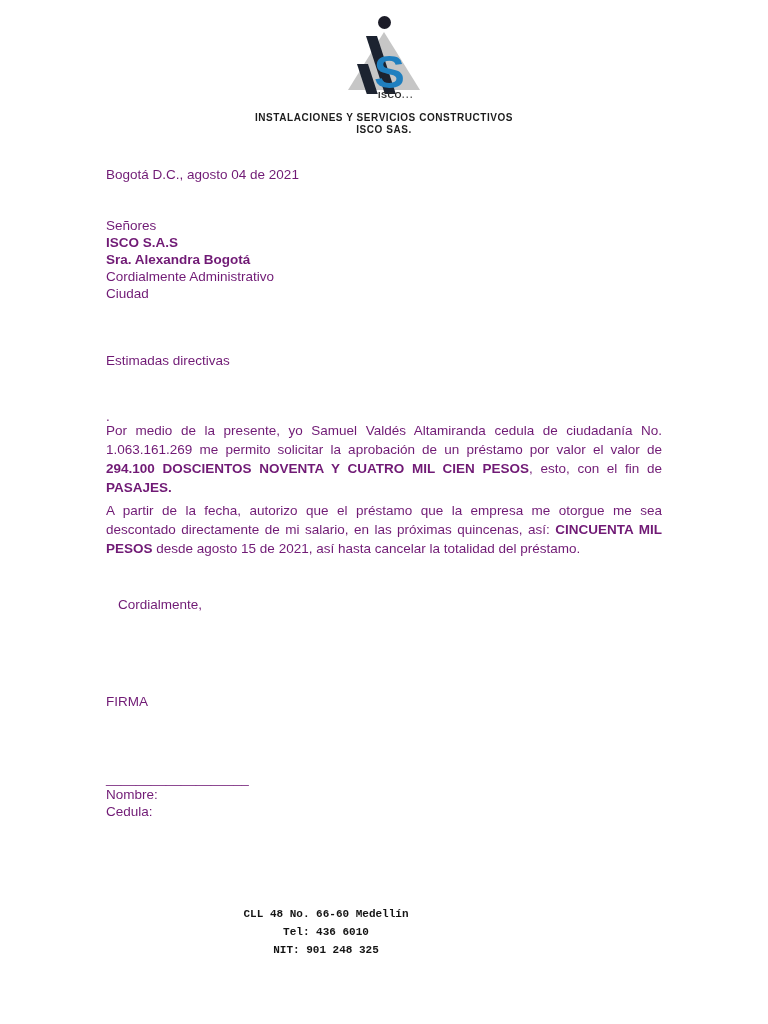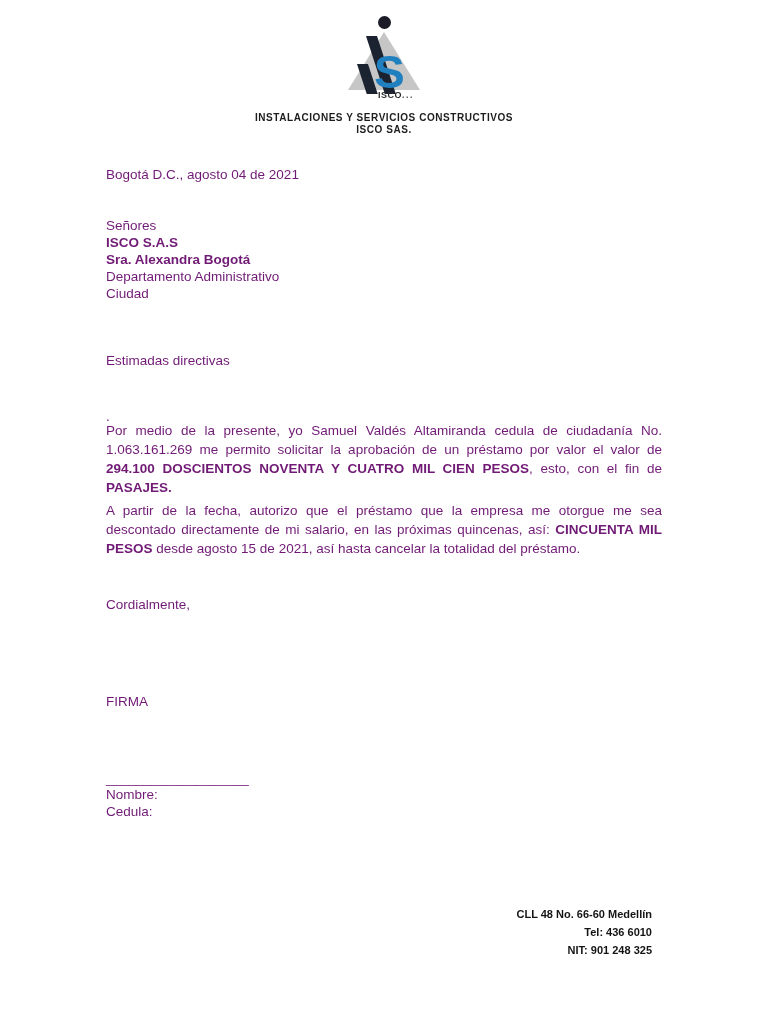--- a/index.html
+++ b/index.html
@@ -137,39 +137,39 @@
   }
 
   p.para {
     margin: 0;
     text-align: justify;
     line-height: 19px;
   }
   p.para + p.para { margin-top: 4px; }
 
   .thanks { margin-top: 50px; }
-  .closing { margin-top: 38px; }
+  .closing { margin-top: 38px; margin-left: 12px; }
   .firma { margin-top: 80px; }
 
   .sig-block { margin-top: 62px; }
   .sig-line {
     letter-spacing: 0px;
     line-height: 14px;
     white-space: nowrap;
   }
   .sig-field { line-height: 17px; }
 
   
   .doc-footer {
     position: absolute;
     left: 0;
     top: 905px;
     width: 652px;
-    text-align: right;
-    font-family: Liberation Sans, sans-serif;
+    text-align: center;
+    font-family: Liberation Mono, monospace;
     font-size: 11px;
     font-weight: bold;
     line-height: 18px;
     color: #141414;
   }
 </style>
 </head>
 <body>
 
 <div class="page">
@@ -192,21 +192,21 @@
   </div>
 
   <div class="doc-body">
 
     <div class="date-line">Bogotá D.C., agosto 04 de 2021</div>
 
     <div class="addressee">
       <div>Señores</div>
       <div class="bold">ISCO S.A.S</div>
       <div class="bold">Sra. Alexandra Bogotá</div>
-      <div>Departamento Administrativo</div>
+      <div>Cordialmente Administrativo</div>
       <div>Ciudad</div>
     </div>
 
     <div class="greeting">Estimadas directivas</div>
 
     <div class="lonely-dot">.</div>
 
     <p class="para"><span>Por medio de la presente, yo Samuel Valdés Altamiranda cedula de ciudadanía No. 1.063.161.269 me permito solicitar la aprobación de un préstamo por valor el valor de </span><span class="bold">294.100 DOSCIENTOS NOVENTA Y CUATRO MIL CIEN PESOS</span><span>, esto, con el fin de </span><span class="bold">PASAJES.</span></p>
 
     <p class="para"><span>A partir de la fecha, autorizo que el préstamo que la empresa me otorgue me sea descontado directamente de mi salario, en las próximas quincenas, así: </span><span class="bold">CINCUENTA MIL PESOS</span><span> desde agosto 15 de 2021, así hasta cancelar la totalidad del préstamo.</span></p>

